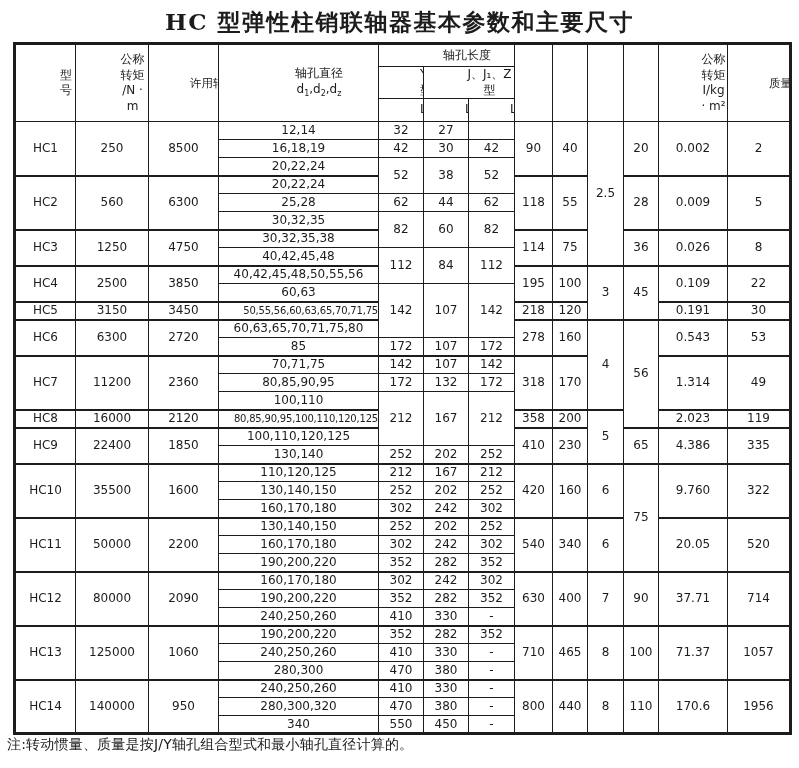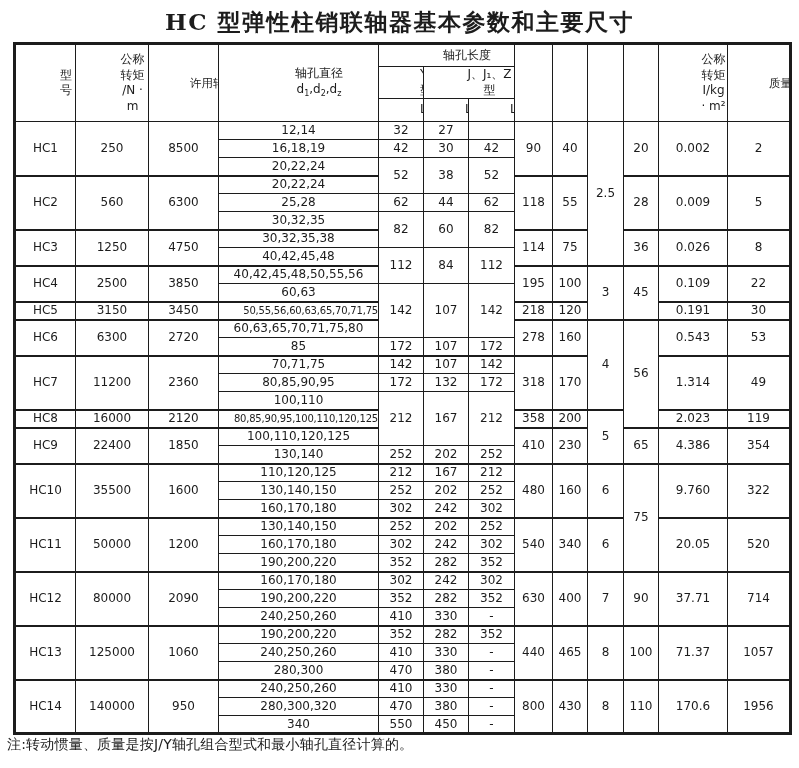--- a/index.html
+++ b/index.html
@@ -259,37 +259,37 @@
       </tr>
       <tr class="grp">
         <td rowspan="2">HC9</td>
         <td rowspan="2">22400</td>
         <td rowspan="2">1850</td>
         <td>100,110,120,125</td>
         <td rowspan="2">410</td>
         <td rowspan="2">230</td>
         <td rowspan="2">65</td>
         <td rowspan="2">4.386</td>
-        <td rowspan="2">354</td>
+        <td rowspan="2">335</td>
       </tr>
       <tr>
         <td>130,140</td>
         <td>252</td>
         <td>202</td>
         <td>252</td>
       </tr>
       <tr class="grp">
         <td rowspan="3">HC10</td>
         <td rowspan="3">35500</td>
         <td rowspan="3">1600</td>
         <td>110,120,125</td>
         <td>212</td>
         <td>167</td>
         <td>212</td>
-        <td rowspan="3">480</td>
+        <td rowspan="3">420</td>
         <td rowspan="3">160</td>
         <td rowspan="3">6</td>
         <td rowspan="6">75</td>
         <td rowspan="3">9.760</td>
         <td rowspan="3">322</td>
       </tr>
       <tr>
         <td>130,140,150</td>
         <td>252</td>
         <td>202</td>
@@ -297,21 +297,21 @@
       </tr>
       <tr>
         <td>160,170,180</td>
         <td>302</td>
         <td>242</td>
         <td>302</td>
       </tr>
       <tr class="grp">
         <td rowspan="3">HC11</td>
         <td rowspan="3">50000</td>
-        <td rowspan="3">1200</td>
+        <td rowspan="3">2200</td>
         <td>130,140,150</td>
         <td>252</td>
         <td>202</td>
         <td>252</td>
         <td rowspan="3">540</td>
         <td rowspan="3">340</td>
         <td rowspan="3">6</td>
         <td rowspan="3">20.05</td>
         <td rowspan="3">520</td>
       </tr>
@@ -355,21 +355,21 @@
         <td>-</td>
       </tr>
       <tr class="grp">
         <td rowspan="3">HC13</td>
         <td rowspan="3">125000</td>
         <td rowspan="3">1060</td>
         <td>190,200,220</td>
         <td>352</td>
         <td>282</td>
         <td>352</td>
-        <td rowspan="3">440</td>
+        <td rowspan="3">710</td>
         <td rowspan="3">465</td>
         <td rowspan="3">8</td>
         <td rowspan="3">100</td>
         <td rowspan="3">71.37</td>
         <td rowspan="3">1057</td>
       </tr>
       <tr>
         <td>240,250,260</td>
         <td>410</td>
         <td>330</td>
@@ -383,21 +383,21 @@
       </tr>
       <tr class="grp">
         <td rowspan="3">HC14</td>
         <td rowspan="3">140000</td>
         <td rowspan="3">950</td>
         <td>240,250,260</td>
         <td>410</td>
         <td>330</td>
         <td>-</td>
         <td rowspan="3">800</td>
-        <td rowspan="3">430</td>
+        <td rowspan="3">440</td>
         <td rowspan="3">8</td>
         <td rowspan="3">110</td>
         <td rowspan="3">170.6</td>
         <td rowspan="3">1956</td>
       </tr>
       <tr>
         <td>280,300,320</td>
         <td>470</td>
         <td>380</td>
         <td>-</td>

